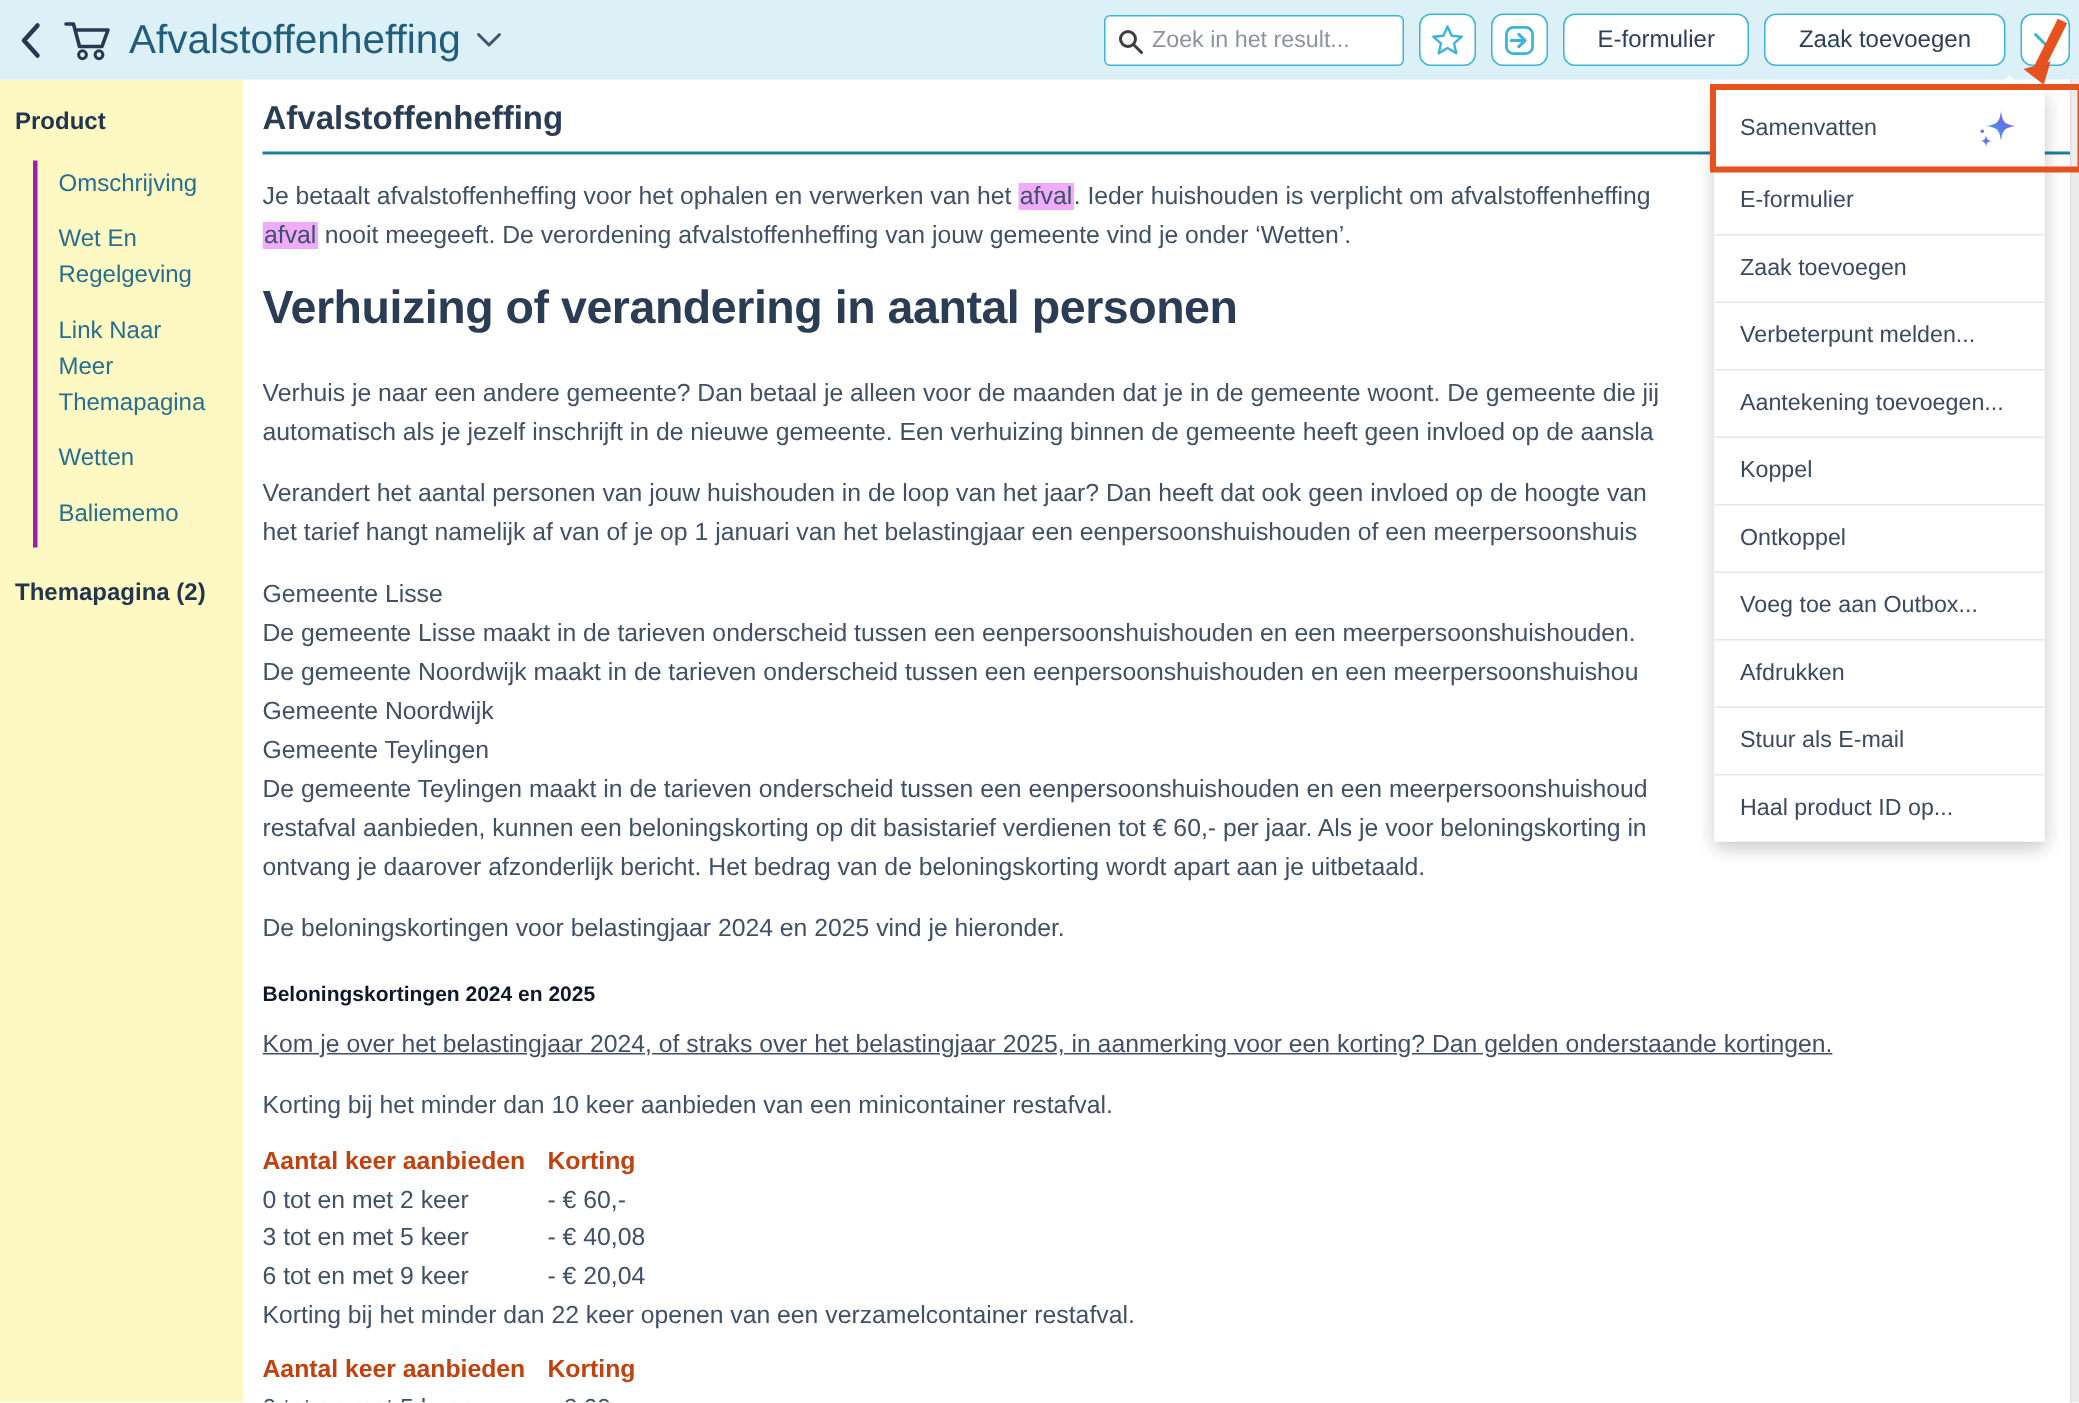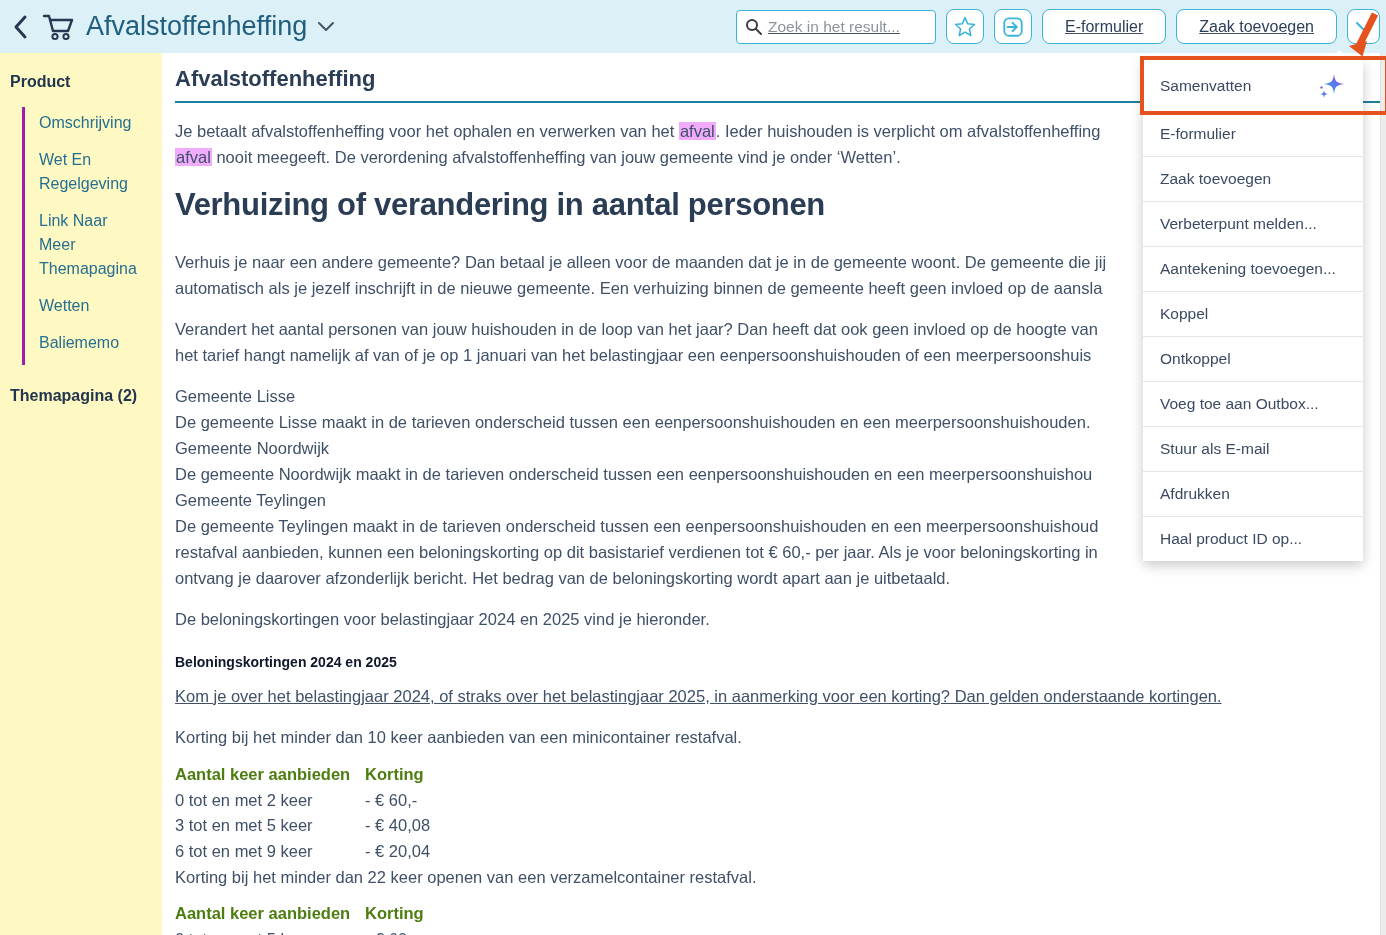--- a/index.html
+++ b/index.html
@@ -8,21 +8,21 @@
     font-family:"Liberation Sans", sans-serif;
     position:relative; overflow:hidden; background:#ffffff; color:#3f5067;
   }
   
   .topbar {
     position:absolute; top:0; left:0; right:0; height:53px;
     background:#dcf0f7; display:flex; align-items:center; z-index:5;
   }
   .tb-left { display:flex; align-items:center; gap:10px; padding-left:10px; flex:1; min-width:0; }
   .tb-title { font-size:27px; color:#215e7d; white-space:nowrap; }
-  .tb-right { display:flex; align-items:center; gap:10px; padding-right:6px;text-decoration:underline; }
+  .tb-right { display:flex; align-items:flex-end; gap:10px; padding-right:6px; }
   .searchbox {
     width:200px; height:34px; background:#fff; border:1px solid #3ab5d9; border-radius:4px;
     display:flex; align-items:center; padding:0 8px; gap:6px;
   }
   .searchbox input {
     border:none; outline:none; flex:1; min-width:0; font-size:15.5px;
     font-family:"Liberation Sans", sans-serif; color:#3f5067;
   }
   .searchbox input::placeholder { color:#8d939d; }
   .iconbtn {
@@ -55,21 +55,21 @@
   .line { white-space:nowrap; overflow:hidden; line-height:26px; font-size:16.5px; color:#3f5067; }
   .para { margin-top:15px; }
   mark { background:#f0abfc; color:#3f5067; padding:0 1px; }
   .h1 {
     font-size:31px; font-weight:bold; color:#2b3c55; letter-spacing:-0.3px;
     margin:17px 0 6px 0; white-space:nowrap;
   }
   .h3 { font-size:14px; font-weight:bold; color:#0f172a; margin-top:17px; line-height:26px; }
   .tbl { margin-top:9px; }
   .tbl-row { display:flex; line-height:25.5px; font-size:16.5px; }
-  .tbl-row.hdr { font-weight:bold; color:#4d7c0f; }
+  .tbl-row.hdr { font-weight:bold; color:#c2410c; }
   .tbl-c1 { width:190px; }
   
   .scroll-track { position:absolute; top:53px; right:0; width:6px; bottom:0; background:#ececec; border-left:1px solid #e0e0e0; z-index:3; }
   
   .menu {
     position:absolute; top:60px; left:1143px; width:220px; background:#fff;
     box-shadow:0 4px 12px rgba(0,0,0,0.22); z-index:10;
   }
   .menu-caret {
     position:absolute; top:-7px; right:16px; width:15px; height:15px; background:#fff;
@@ -169,22 +169,22 @@
   </div>
 
   <div class="para">
     <div class="line">Verandert het aantal personen van jouw huishouden in de loop van het jaar? Dan heeft dat ook geen invloed op de hoogte van</div>
     <div class="line">het tarief hangt namelijk af van of je op 1 januari van het belastingjaar een eenpersoonshuishouden of een meerpersoonshuis</div>
   </div>
 
   <div class="para">
     <div class="line">Gemeente Lisse</div>
     <div class="line">De gemeente Lisse maakt in de tarieven onderscheid tussen een eenpersoonshuishouden en een meerpersoonshuishouden.</div>
+    <div class="line">De gemeente Noordwijk maakt in de tarieven onderscheid tussen een eenpersoonshuishouden en een meerpersoonshuishou</div>
     <div class="line">Gemeente Noordwijk</div>
-    <div class="line">De gemeente Noordwijk maakt in de tarieven onderscheid tussen een eenpersoonshuishouden en een meerpersoonshuishou</div>
     <div class="line">Gemeente Teylingen</div>
     <div class="line">De gemeente Teylingen maakt in de tarieven onderscheid tussen een eenpersoonshuishouden en een meerpersoonshuishoud</div>
     <div class="line">restafval aanbieden, kunnen een beloningskorting op dit basistarief verdienen tot € 60,- per jaar. Als je voor beloningskorting in</div>
     <div class="line">ontvang je daarover afzonderlijk bericht. Het bedrag van de beloningskorting wordt apart aan je uitbetaald.</div>
   </div>
 
   <div class="para">
     <div class="line">De beloningskortingen voor belastingjaar 2024 en 2025 vind je hieronder.</div>
   </div>
 
@@ -264,24 +264,24 @@
   <div class="menu-item">
       <span>Koppel</span>
     </div>
   <div class="menu-item">
       <span>Ontkoppel</span>
     </div>
   <div class="menu-item">
       <span>Voeg toe aan Outbox...</span>
     </div>
   <div class="menu-item">
+      <span>Afdrukken</span>
+    </div>
+  <div class="menu-item">
       <span>Stuur als E-mail</span>
-    </div>
-  <div class="menu-item">
-      <span>Afdrukken</span>
     </div>
   <div class="menu-item">
       <span>Haal product ID op...</span>
     </div>
 </div>
 
 <svg class="annot-arrow" width="46" height="52" viewBox="0 0 46 52">
   <line x1="37" y1="4" x2="21" y2="36" stroke="#e5521d" stroke-width="7"></line>
   <polygon points="24.5,46.5 11,36 29,31" fill="#e5521d"></polygon>
 </svg>

